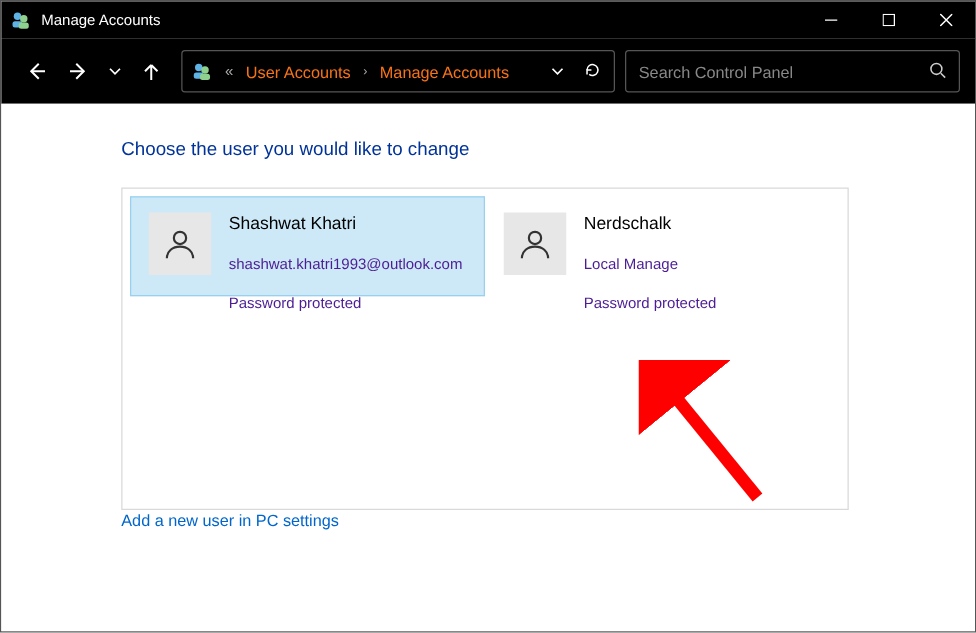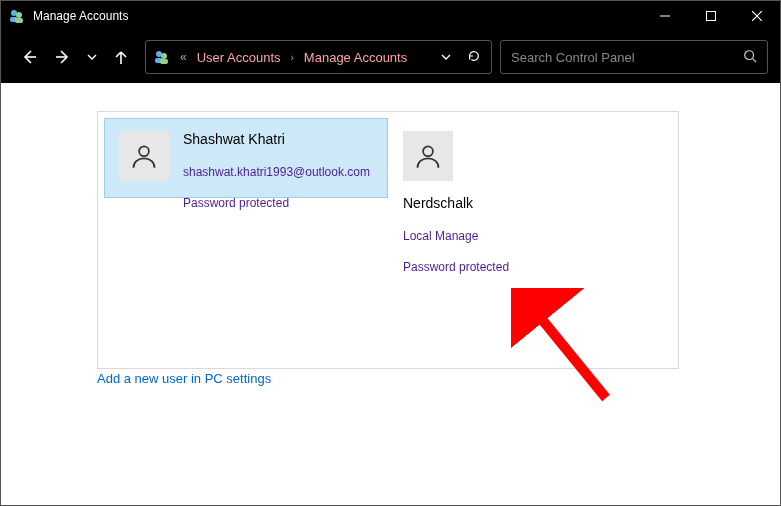--- a/index.html
+++ b/index.html
@@ -10,38 +10,38 @@
   .titlebar { background: #000; color: #fff; height: 30px; display: flex; align-items: center; padding: 0 0 0 8px; }
   .titlebar .title-icon { width:16px; height:16px; margin-right:8px; display:flex; align-items:center; justify-content:center; }
   .titlebar .title-text { font-size: 12px; flex: 0 0 auto; }
   .titlebar .spacer { flex: 1; }
   .winbtn { width:46px; height:30px; display:flex; align-items:center; justify-content:center; color:#fff; }
 
   
   .navbar { background:#000; height:52px; display:flex; align-items:center; gap:2px; padding:0 12px; }
   .navbtn { width:32px; height:32px; display:flex; align-items:center; justify-content:center; color:#fff; border-radius:3px; }
   .addrbox { flex:1; height:34px; background:#000; border:1px solid #555; border-radius:3px; display:flex; align-items:center; padding:0 6px 0 8px; margin:0 6px; gap:8px; color:#fff; font-size:13px; }
-  .addrbox .crumb { color:#fca5a5; }
+  .addrbox .crumb { color:#f97316; }
   .addrbox .sep { color:#aaa; font-size:10px; margin:0 2px; }
   .addrbox .chev { color:#aaa; font-size:12px; margin:0 2px; }
   .addrbox .dd { margin-left:auto; padding:0 4px; color:#fff; }
   .addrbox .refresh { padding:0 4px; color:#fff; }
   .searchbox { width:268px; height:34px; background:#000; border:1px solid #555; border-radius:3px; display:flex; align-items:center; padding:0 10px; color:#888; font-size:13px; gap:8px; }
   .searchbox input { flex:1; background:transparent; border:none; outline:none; color:#fff; font-size:13px; }
   .searchbox input::placeholder { color:#888; }
   .searchbox .sicon { color:#ccc; }
 
   
   .content { flex:1; background:#fff; padding:28px 0 0 96px; position:relative; }
   .heading { color:#003399; font-size:15px; font-weight:400; margin-bottom:22px; }
   .panel { border:1px solid #d9d9d9; width:582px; height:258px; padding:0; position:relative; }
   .grid { display:flex; flex-wrap:wrap; padding:6px; gap:0; }
   .card { width:284px; height:80px; display:flex; align-items:flex-start; padding:12px 10px 10px 14px; gap:14px; cursor:default; }
   .card.selected { background:#cde8f6; border:1px solid #98d1ef; }
-  .card:not(.selected) { border:1px solid transparent;flex-direction:column; }
+  .card:not(.selected) { border:1px solid transparent; }
   .avatar { width:50px; height:50px; background:#e7e7e7; display:flex; align-items:center; justify-content:center; flex-shrink:0; }
   .avatar svg { width:28px; height:28px; }
   .info { display:flex; flex-direction:column; line-height:1.25; }
   .uname { font-size:14px; color:#000; }
   .udet { font-size:12px; color:#4c1d95;margin-top:16px; }
 
   .link { color:#0066cc; font-size:13px; margin-top:0; display:inline-block; cursor:pointer; }
 
   
   .arrow { position:absolute; left:510px; top:205px; pointer-events:none; }
@@ -132,20 +132,21 @@
     <span class="sicon">
       <svg width="14" height="14" viewBox="0 0 16 16">
           <circle cx="7" cy="7" r="5" fill="none" stroke="#ccc" stroke-width="1.4"></circle>
           <path d="M11 11 L15 15" stroke="#ccc" stroke-width="1.4"></path>
         </svg>
     </span>
   </div>
 </div>
 
 <div class="content">
+  <div class="heading">Choose the user you would like to change</div>
 
   <div class="panel">
     <div class="grid">
 
       <div class="card selected">
         <div class="avatar">
           <svg viewBox="0 0 24 24">
               <circle cx="12" cy="8" r="4.2" fill="none" stroke="#333" stroke-width="1.5"></circle>
               <path d="M3 22 c0-5 4-8 9-8 s9 3 9 8" fill="none" stroke="#333" stroke-width="1.5"></path>
             </svg>

